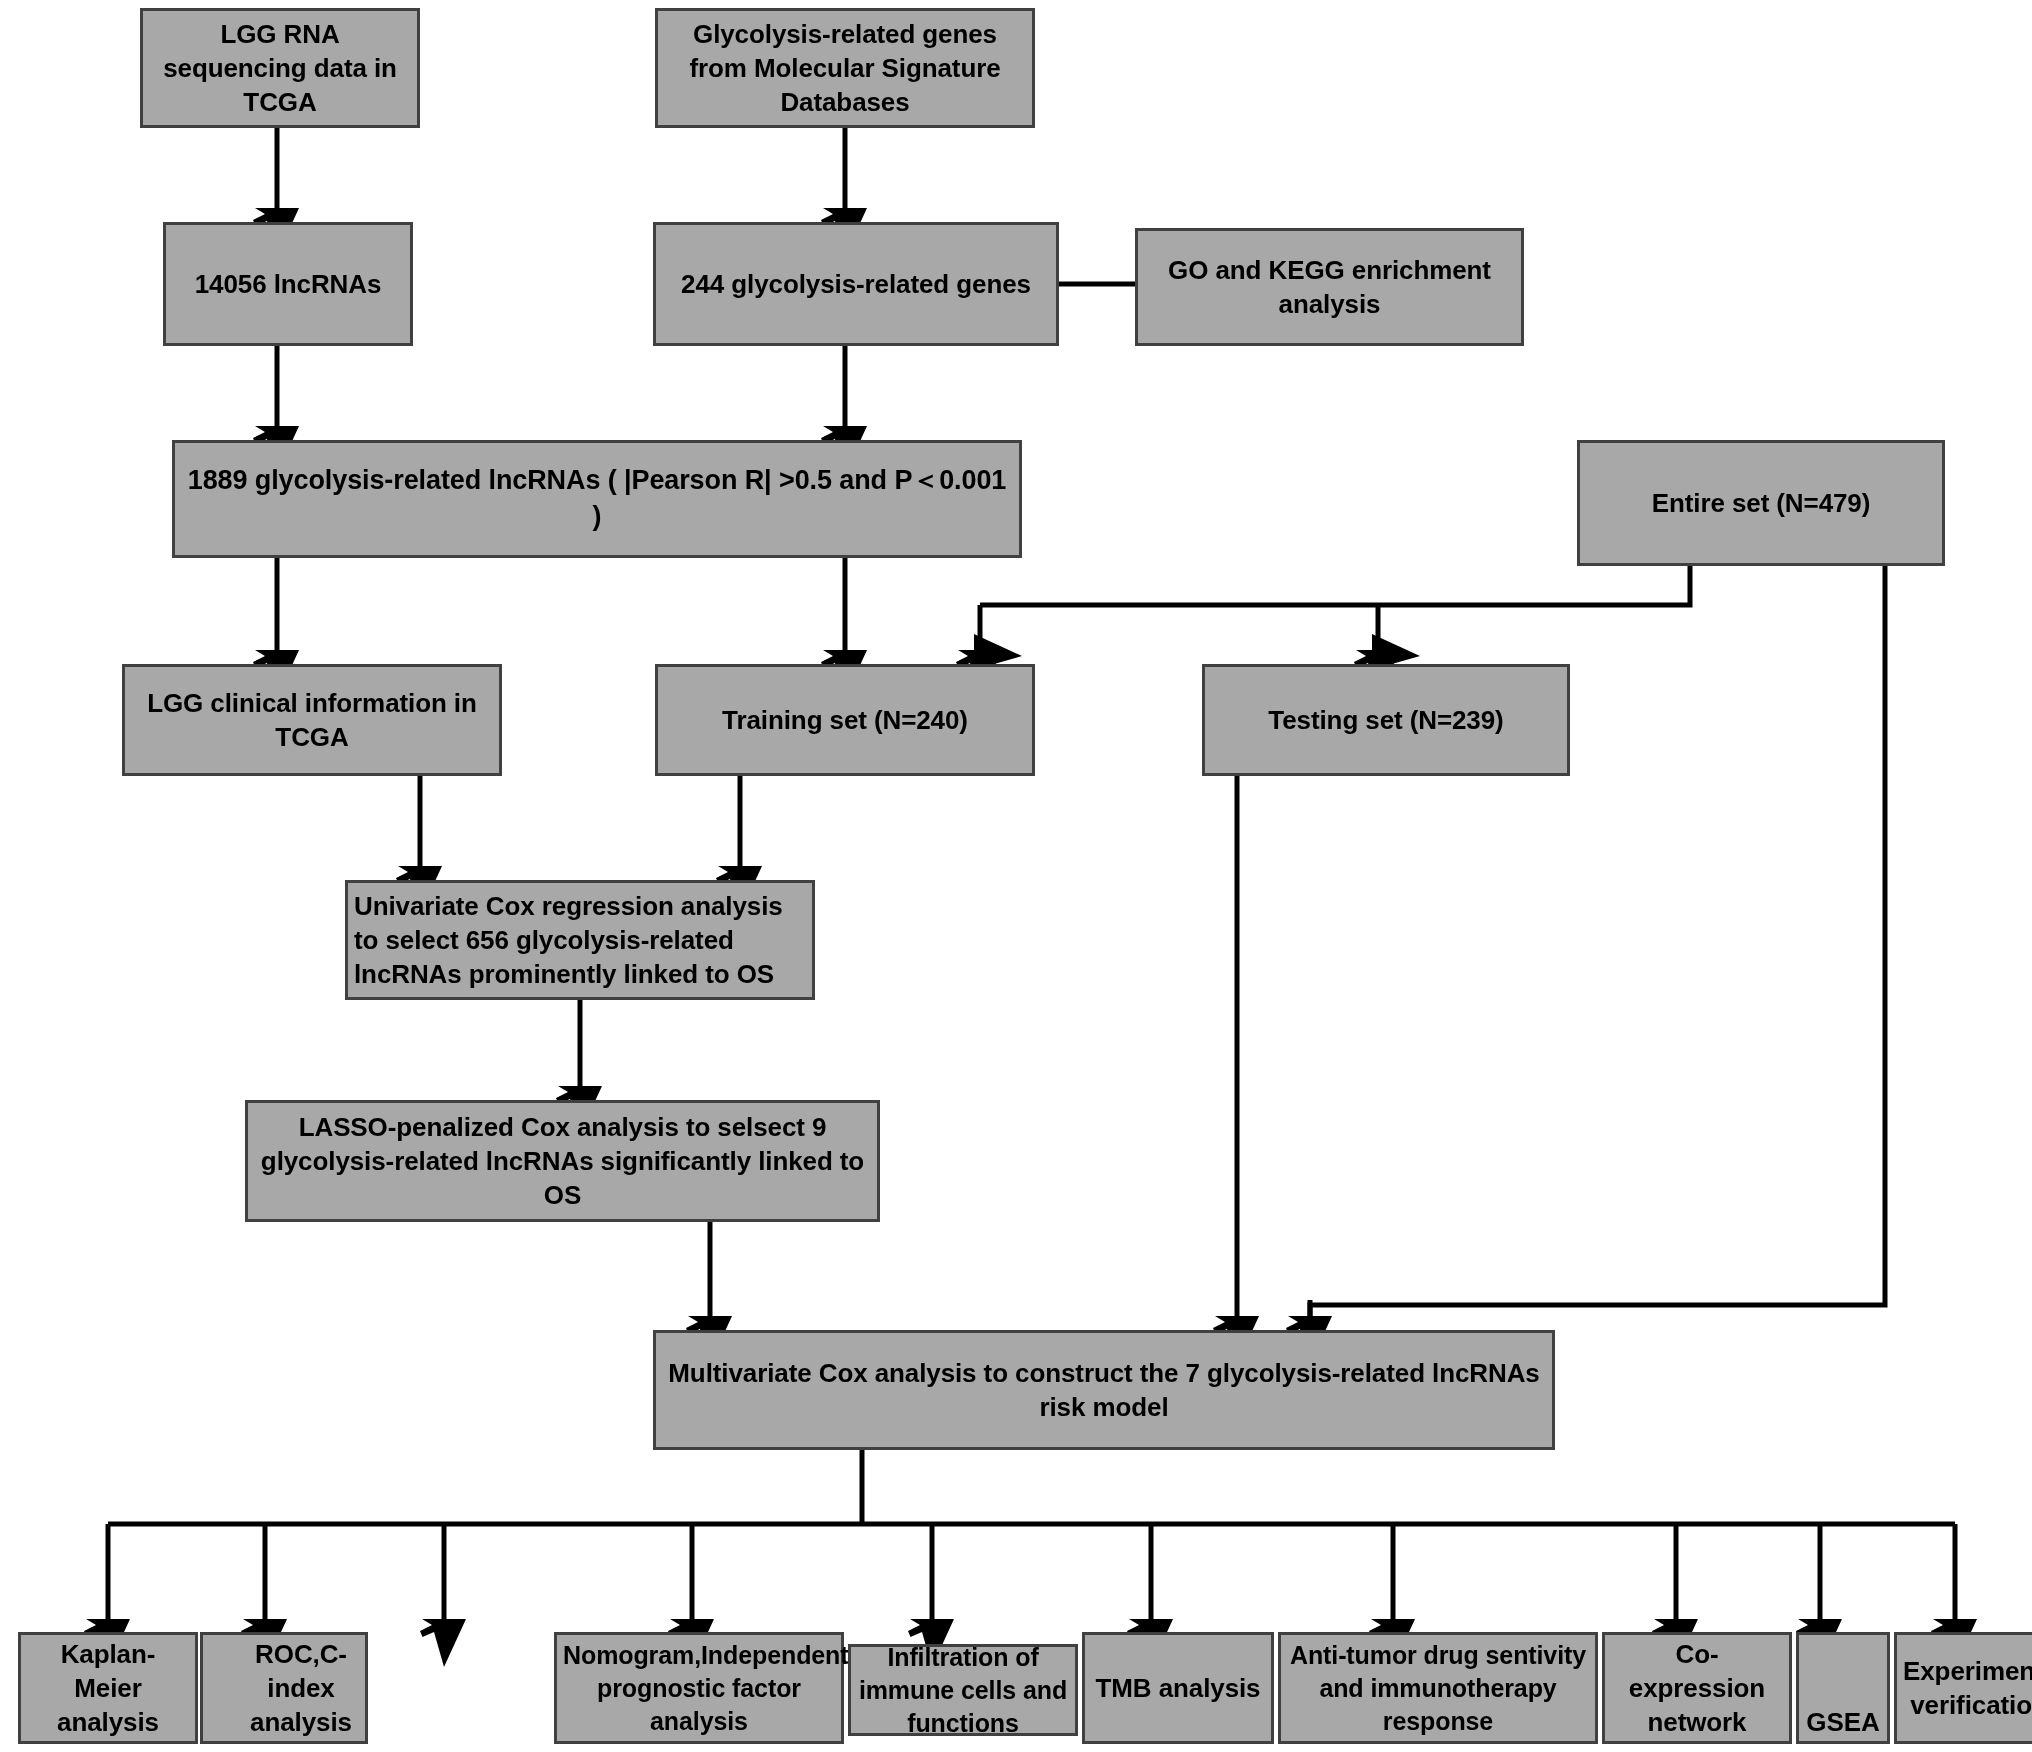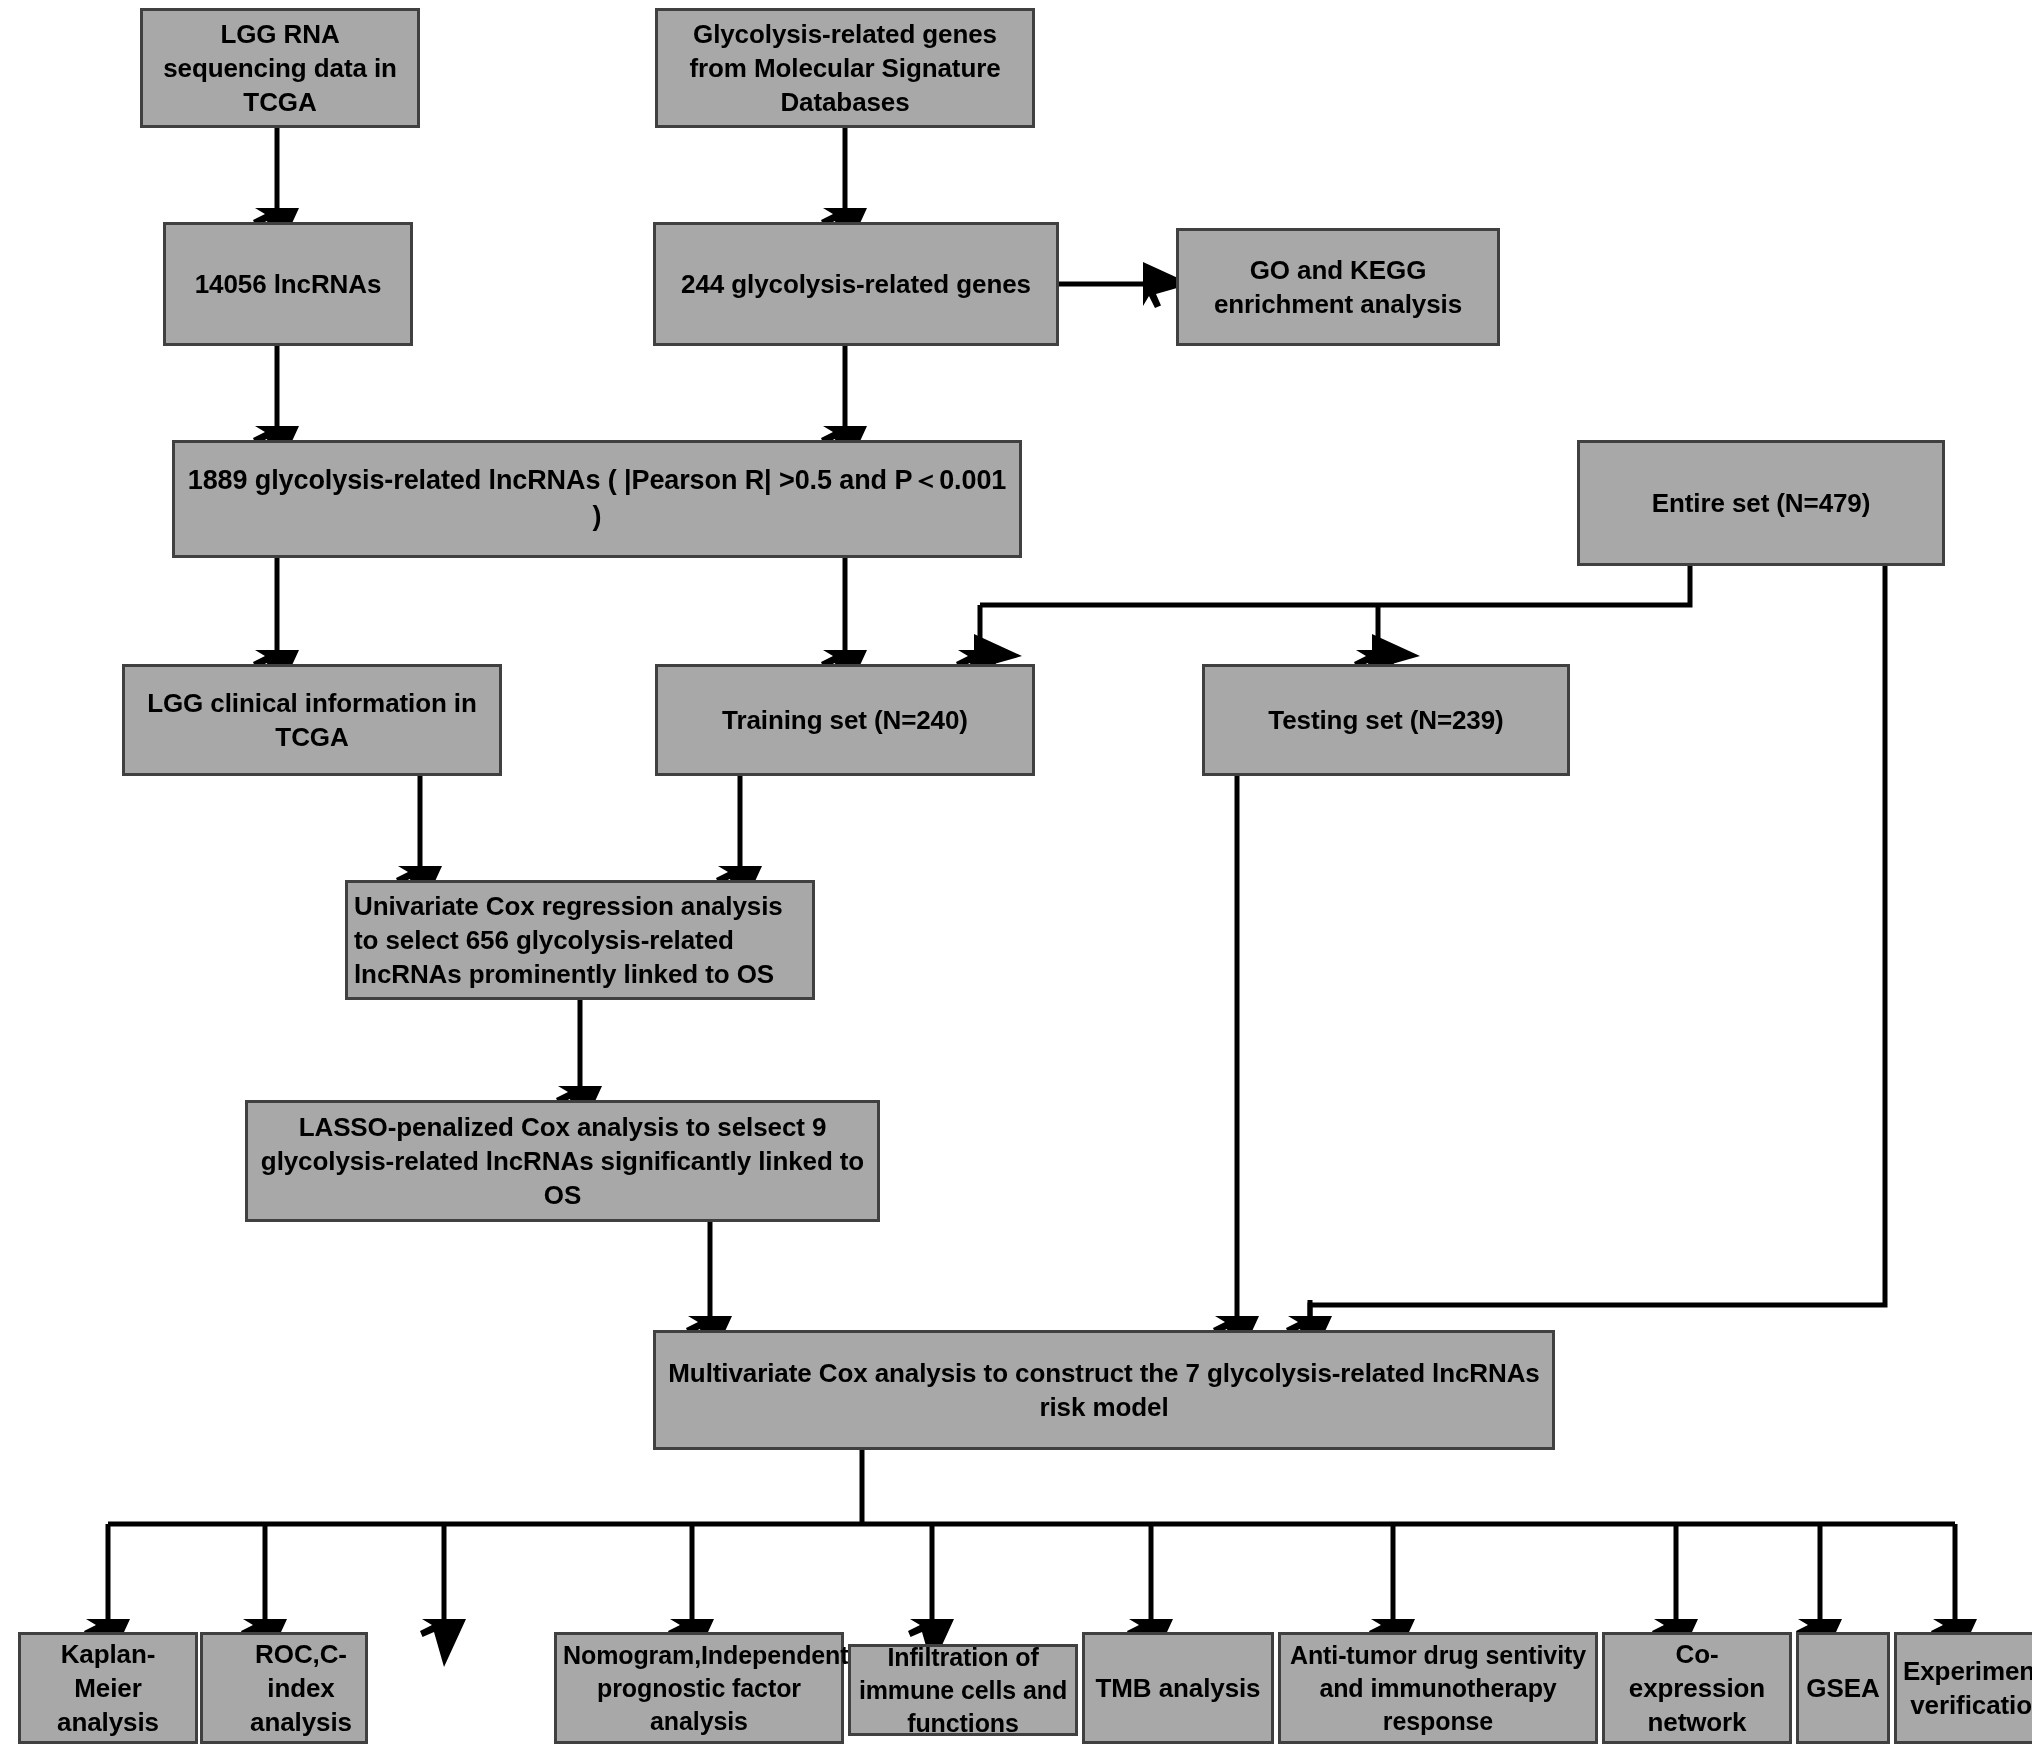--- a/index.html
+++ b/index.html
@@ -127,21 +127,21 @@
   </div>
 
   <div class="node f26" style="left:163px; top:222px; width:250px; height:124px;">
     <span>14056 lncRNAs</span>
   </div>
 
   <div class="node f26" style="left:653px; top:222px; width:406px; height:124px;justify-content:center;">
     <span>244 glycolysis-related genes</span>
   </div>
 
-  <div class="node f26" style="left:1176px; top:228px; width:324px; height:118px;">
+  <div class="node f26" style="left:1135px; top:228px; width:389px; height:118px;">
     <span>GO and KEGG enrichment analysis</span>
   </div>
 
   <div class="node f28" style="left:172px; top:440px; width:850px; height:118px;">
     <span>1889 glycolysis-related lncRNAs ( |Pearson R| &gt;0.5 and P＜0.001 )</span>
   </div>
 
   <div class="node f26" style="left:1577px; top:440px; width:368px; height:126px;">
     <span>Entire set (N=479)</span>
   </div>
@@ -194,21 +194,21 @@
   </div>
 
   <div class="node f25" style="left:1278px; top:1632px; width:320px; height:112px;">
     <span>Anti-tumor drug sentivity and immunotherapy response</span>
   </div>
 
   <div class="node f26" style="left:1602px; top:1632px; width:190px; height:112px;">
     <span>Co-expression network</span>
   </div>
 
-  <div class="node f26" style="left:1796px; top:1632px; width:94px; height:112px;">
+  <div class="node f26" style="left:1796px; top:1632px; width:94px; height:112px;align-items:flex-end;">
     <span>GSEA</span>
   </div>
 
   <div class="node f26" style="left:1894px; top:1632px; width:170px; height:112px;">
     <span>Experimental verification</span>
   </div>
 
 </div>
 
 </body></html>

